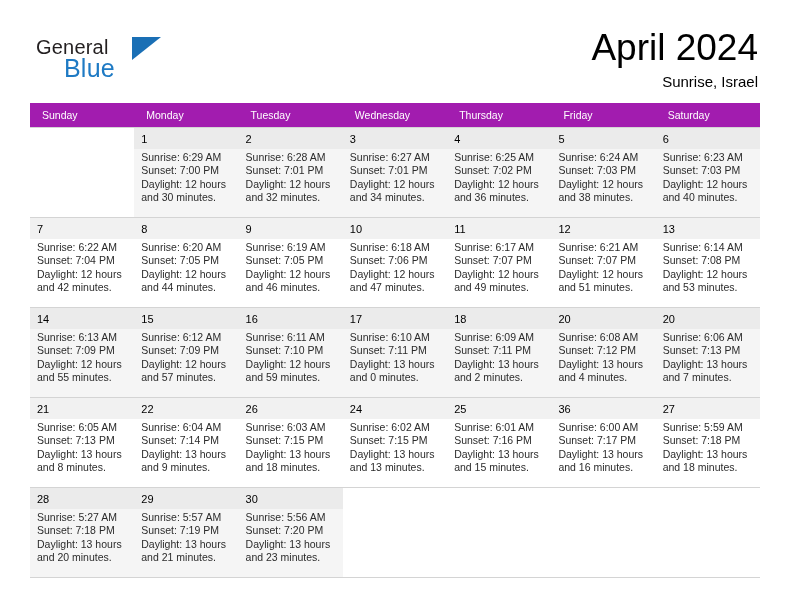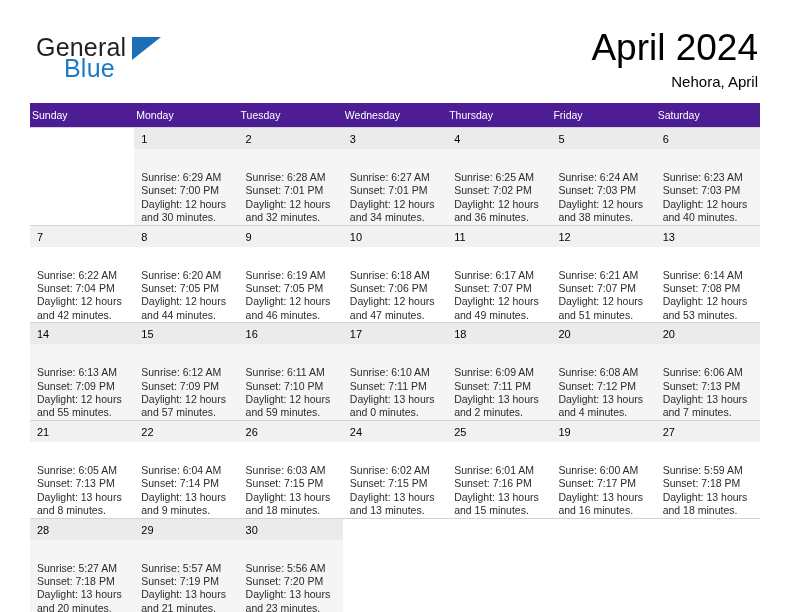--- a/index.html
+++ b/index.html
@@ -33,21 +33,21 @@
     position: absolute;
     left: 36px;
     top: 34px;
     width: 240px;
     height: 52px;
   }
   .brand-general {
     position: absolute;
     left: 0;
     top: 0;
-    font-size: 25px;
+    font-size: 20px;
     letter-spacing: 0.2px;
     color: #231f20;
     line-height: 26px;
   }
   .brand-blue {
     position: absolute;
     left: 28px;
     top: 21px;
     font-size: 25px;
     letter-spacing: 0.2px;
@@ -90,26 +90,26 @@
     position: absolute;
     left: 30px;
     top: 103px;
     width: 730px;
     border-collapse: collapse;
     table-layout: fixed;
   }
   .calendar col { width: 104.28px; }
 
   thead th {
-    background: #4c1d95;
+    background: #a21caf;
     color: #ffffff;
     font-size: 10.5px;
     font-weight: normal;
     text-align: left;
-    padding: 6px 0 6px 2px;
+    padding: 6px 0 6px 12px;
     height: 10px;
     border: none;
   }
 
   tbody td {
     vertical-align: top;
     padding: 0;
     border-top: 1px solid #d4d4d4;
     border-bottom: 1px solid #d4d4d4;
     height: 89px;
@@ -132,40 +132,39 @@
     background: #f1f1f1;
   }
   tbody tr.shaded .daynum-band {
     background: #ebebeb;
   }
   .info {
     padding: 2px 6px 0 7px;
     font-size: 10.5px;
     line-height: 13.4px;
     color: #2b2b2b;
-    margin-top: 20px;
   }
   .info div { white-space: nowrap; }
 </style>
 </head>
 <body>
 
 <div class="page">
 
   <div class="header">
 
     <div class="brand">
       <span class="brand-general">General</span>
       <span class="brand-flag"></span>
       <span class="brand-blue">Blue</span>
     </div>
 
     <div class="title-block">
       <div class="cal-title">April 2024</div>
-      <div class="cal-subtitle">Nehora, April</div>
+      <div class="cal-subtitle">Sunrise, Israel</div>
     </div>
 
   </div>
 
   <table class="calendar">
     <colgroup>
       <col>
         <col>
         <col>
         <col>
@@ -412,21 +411,21 @@
           <td>
             <div class="daynum daynum-band">25</div>
             <div class="info">
               <div>Sunrise: 6:01 AM</div>
               <div>Sunset: 7:16 PM</div>
               <div>Daylight: 13 hours</div>
               <div>and 15 minutes.</div>
             </div>
           </td>
           <td>
-            <div class="daynum daynum-band">19</div>
+            <div class="daynum daynum-band">36</div>
             <div class="info">
               <div>Sunrise: 6:00 AM</div>
               <div>Sunset: 7:17 PM</div>
               <div>Daylight: 13 hours</div>
               <div>and 16 minutes.</div>
             </div>
           </td>
           <td>
             <div class="daynum daynum-band">27</div>
             <div class="info">

